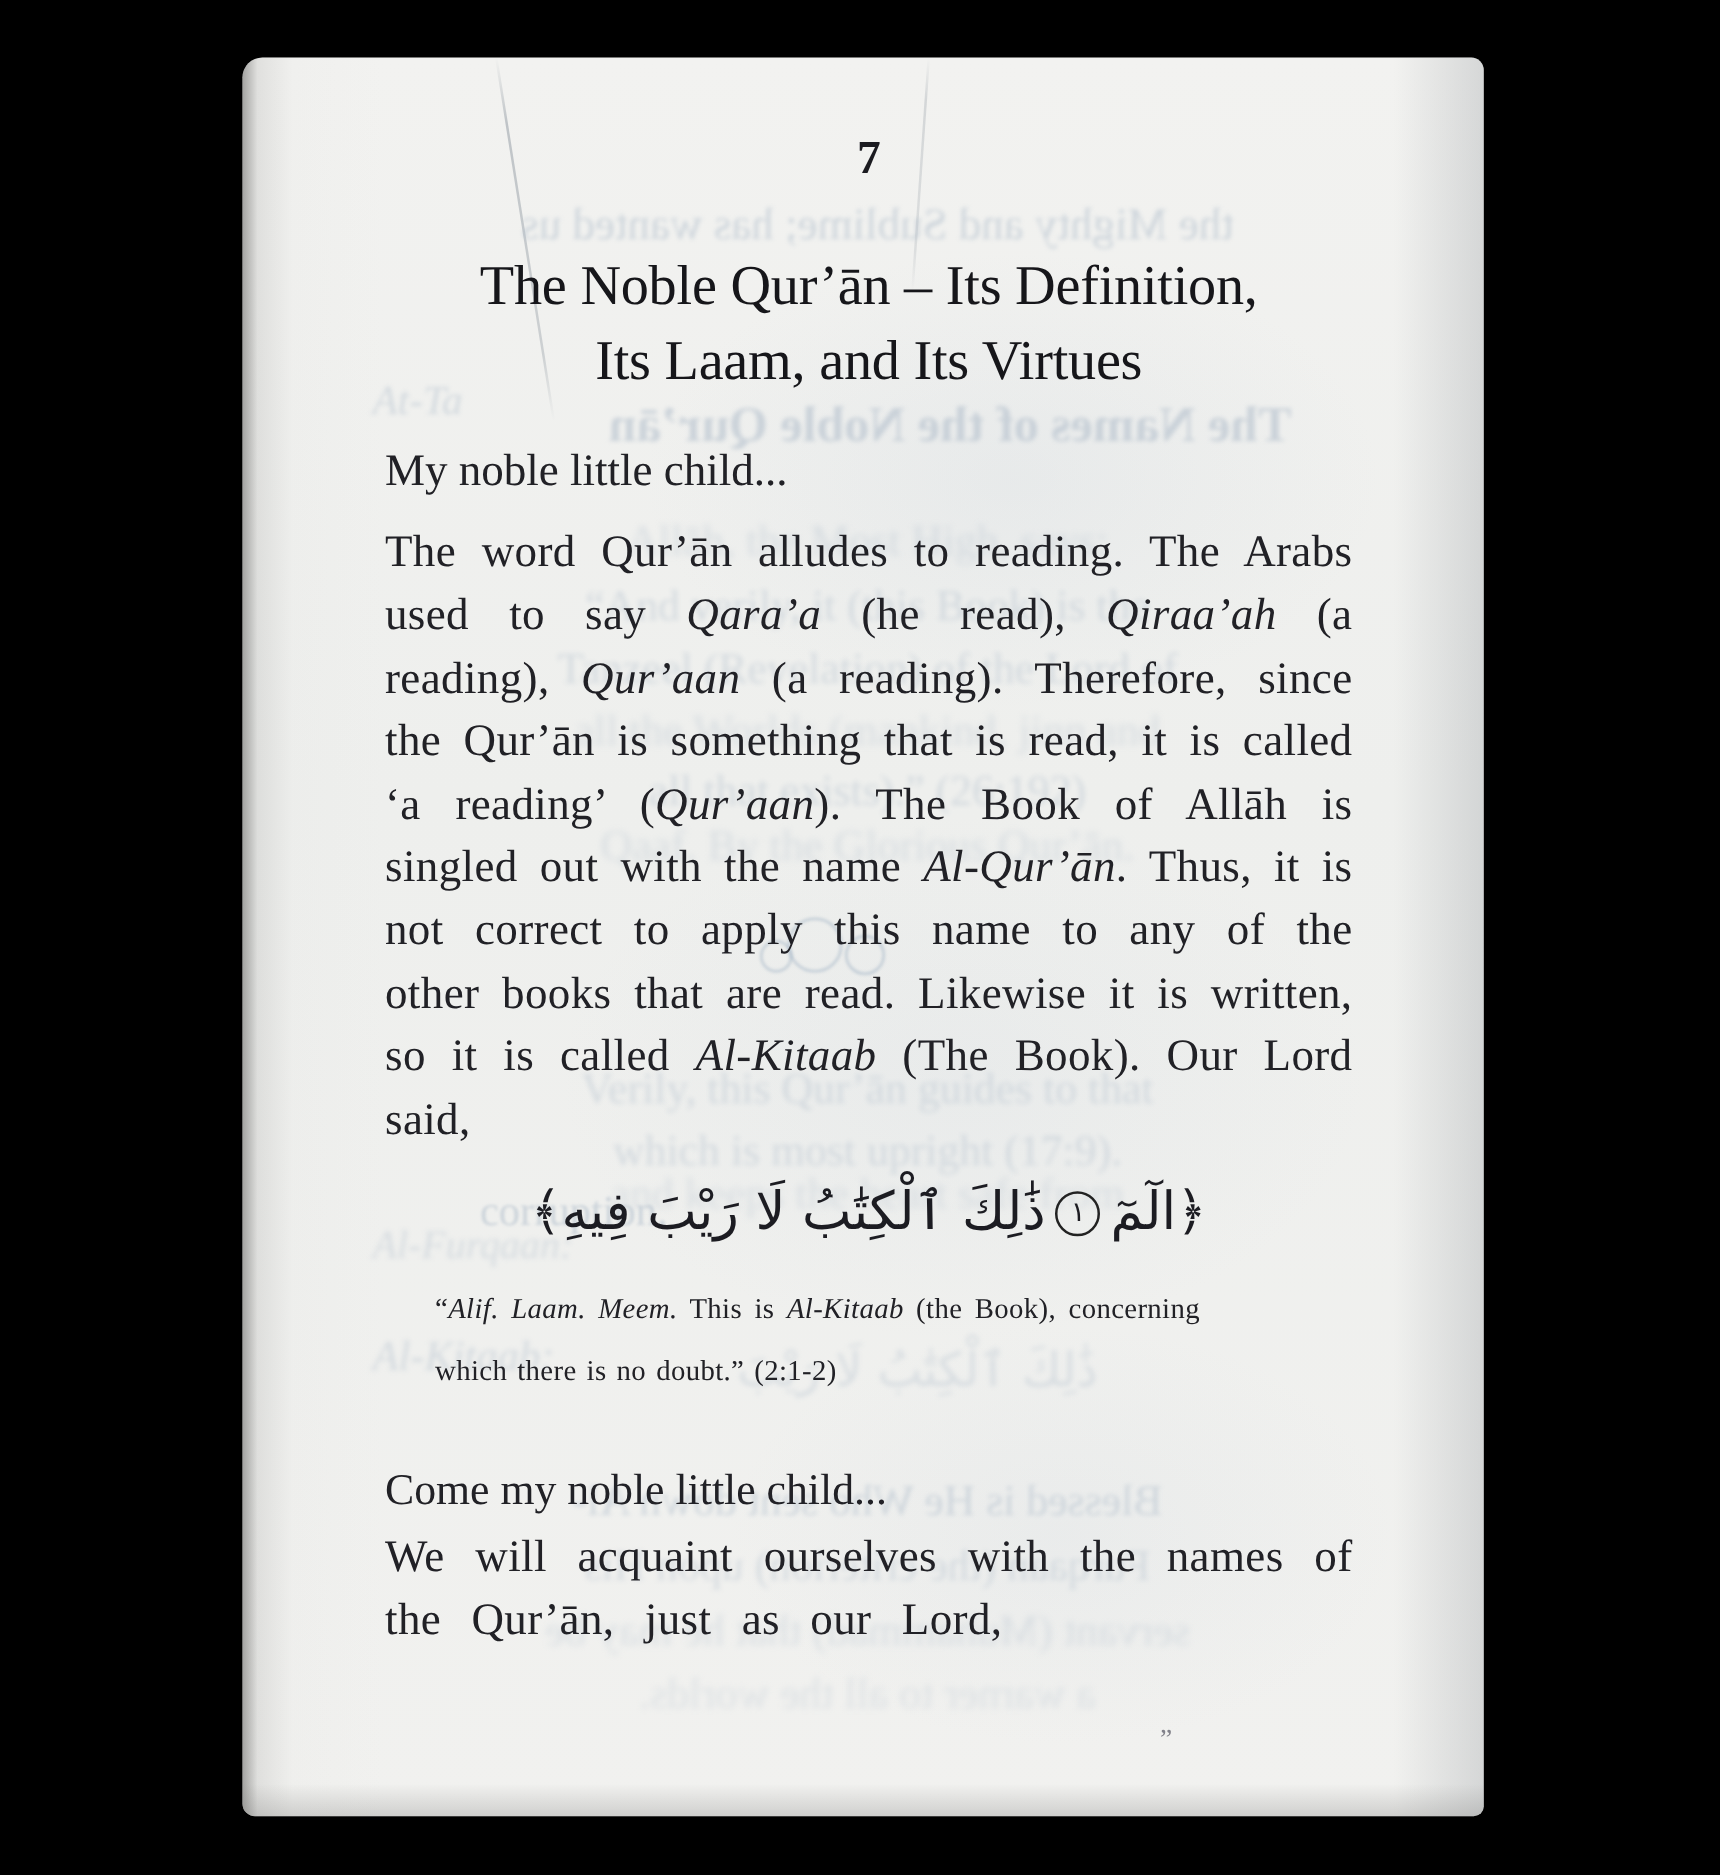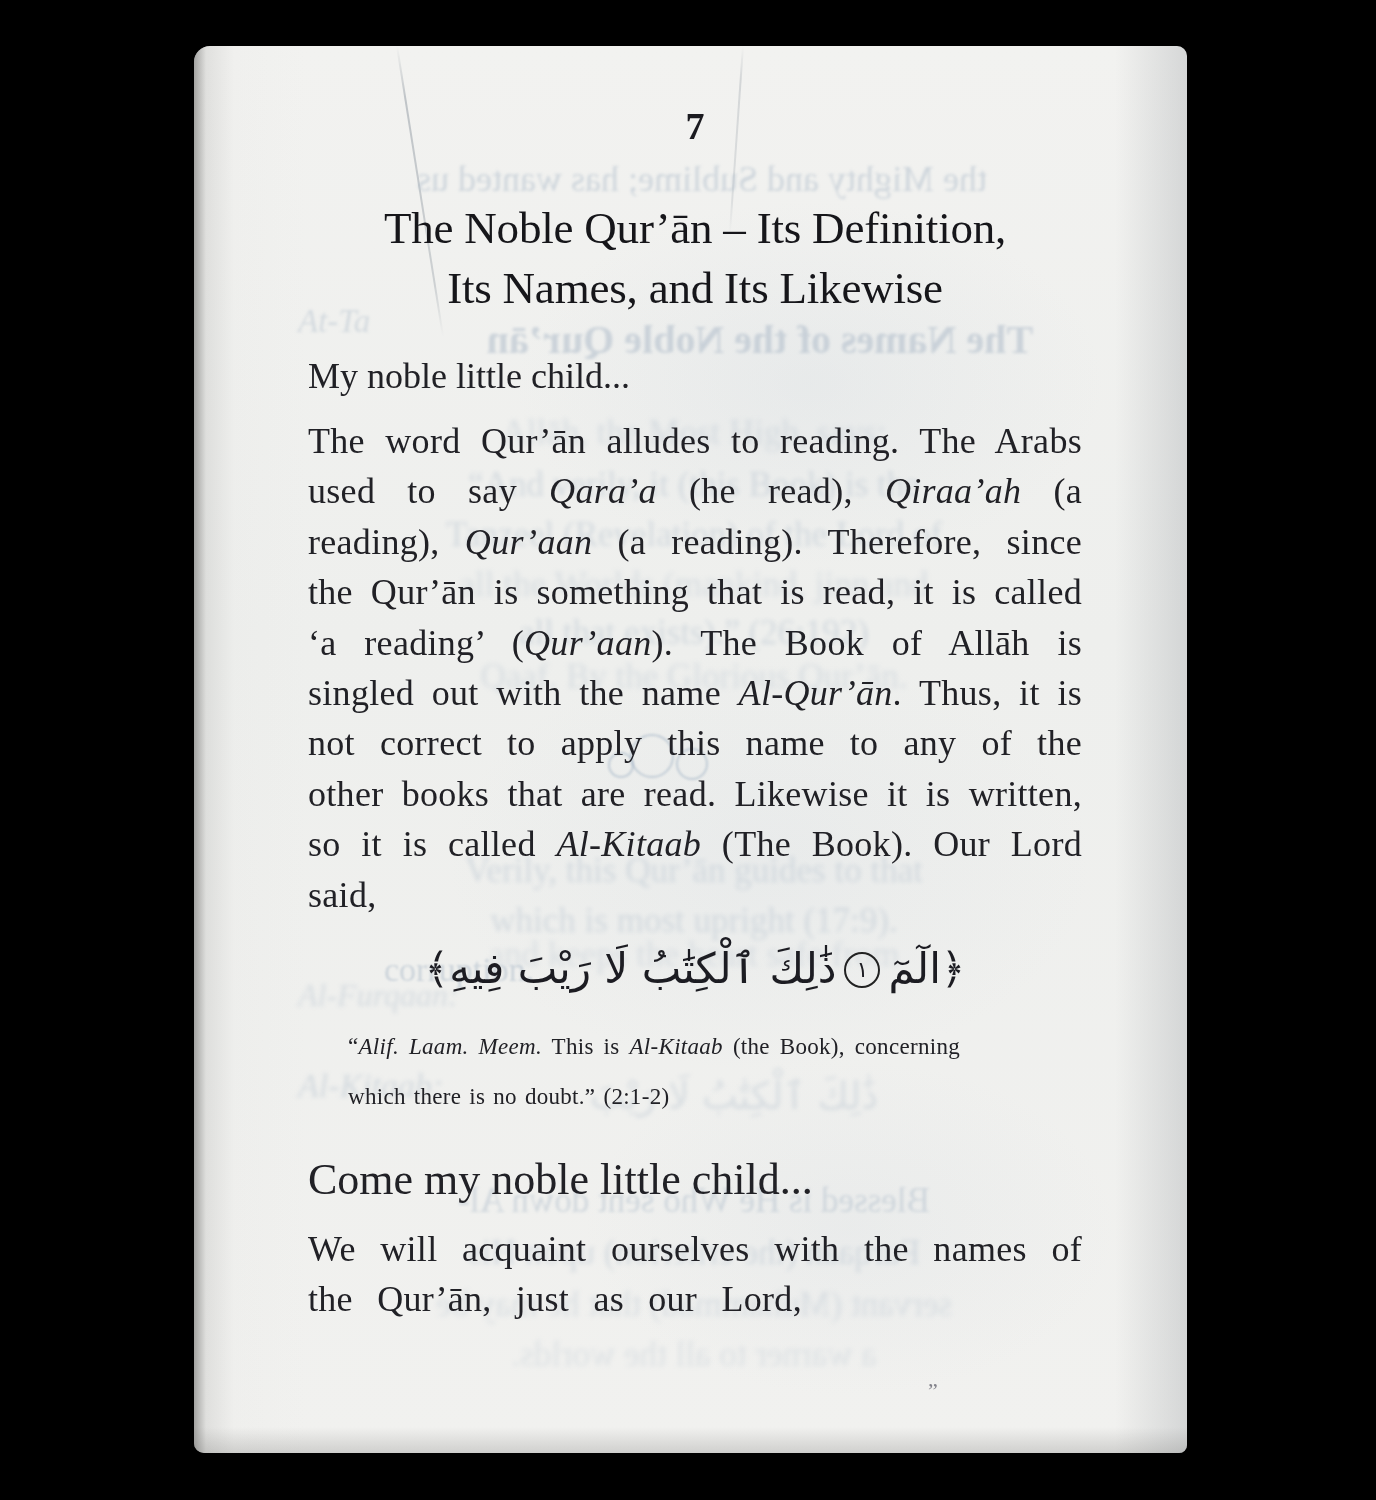--- a/index.html
+++ b/index.html
@@ -70,22 +70,22 @@
   .para{font-size:36px;line-height:50.4px;letter-spacing:.3px;}
   .just{text-align:justify;}
   .para-main{margin-top:18px;word-spacing:6px;}
   .i{font-style:italic;}
   .arabic{margin-top:16px;text-align:center;direction:rtl;font-size:42px;line-height:66px;
           font-family:"DejaVu Sans",sans-serif;color:#1c1c22;}
   .aya{display:inline-flex;align-items:center;justify-content:center;width:32px;height:32px;
        border:2px solid #222;border-radius:50%;font-size:22px;margin:0 8px;vertical-align:6px;}
   .quote{margin:20px 0 0 40px;width:612px;font-size:23px;line-height:50px;text-align:justify;
          word-spacing:2px;letter-spacing:.3px;}
-  .come{margin-top:36px;font-size:44px;line-height:44px;}
-  .final{margin-top:22px;word-spacing:15px;}
+  .come{margin-top:48px;font-size:35px;line-height:44px;}
+  .final{margin-top:6px;word-spacing:15px;}
 </style>
 </head>
 <body>
 
 <div class="stage">
   <div class="page">
     <div class="mottle"></div>
     <div class="gutter"></div>
     <div class="edge-right"></div>
     <div class="edge-bottom"></div>
@@ -117,21 +117,21 @@
       <div class="ring r2"></div>
       <div class="ring r3"></div>
       <div class="artifact">”</div>
     </div>
 
     <div class="content">
       <div class="pagenum">7</div>
 
       <h1 class="title">
           <span class="tl">The Noble Qur’ān – Its Definition,</span>
-          <span class="tl">Its Names, and Its Likewise</span>
+          <span class="tl">Its Laam, and Its Virtues</span>
         </h1>
 
       <p class="salutation">My noble little child...</p>
 
       <p class="para just para-main"><span>The word Qur’ān alludes to reading. The Arabs used to say </span><span class="i">Qara’a</span><span> (he read), </span><span class="i">Qiraa’ah</span><span> (a reading), </span><span class="i">Qur’aan</span><span> (a reading). Therefore, since the Qur’ān is something that is read, it is called ‘a reading’ (</span><span class="i">Qur’aan</span><span>). The Book of Allāh is singled out with the name </span><span class="i">Al-Qur’ān</span><span>. Thus, it is not correct to apply this name to any of the other books that are read. Likewise it is written, so it is called </span><span class="i">Al-Kitaab</span><span> (The Book). Our Lord said,</span></p>
 
       <div class="arabic" dir="rtl" lang="ar"><span>﴿الٓمٓ</span><span class="aya">١</span><span>ذَٰلِكَ ٱلْكِتَٰبُ لَا رَيْبَ فِيهِ﴾</span></div>
 
       <p class="quote"><span>“</span><span class="i">Alif. Laam. Meem.</span><span> This is </span><span class="i">Al-Kitaab</span><span> (the Book), concerning which there is no doubt.” </span><span>(2:1-2)</span></p>
 

